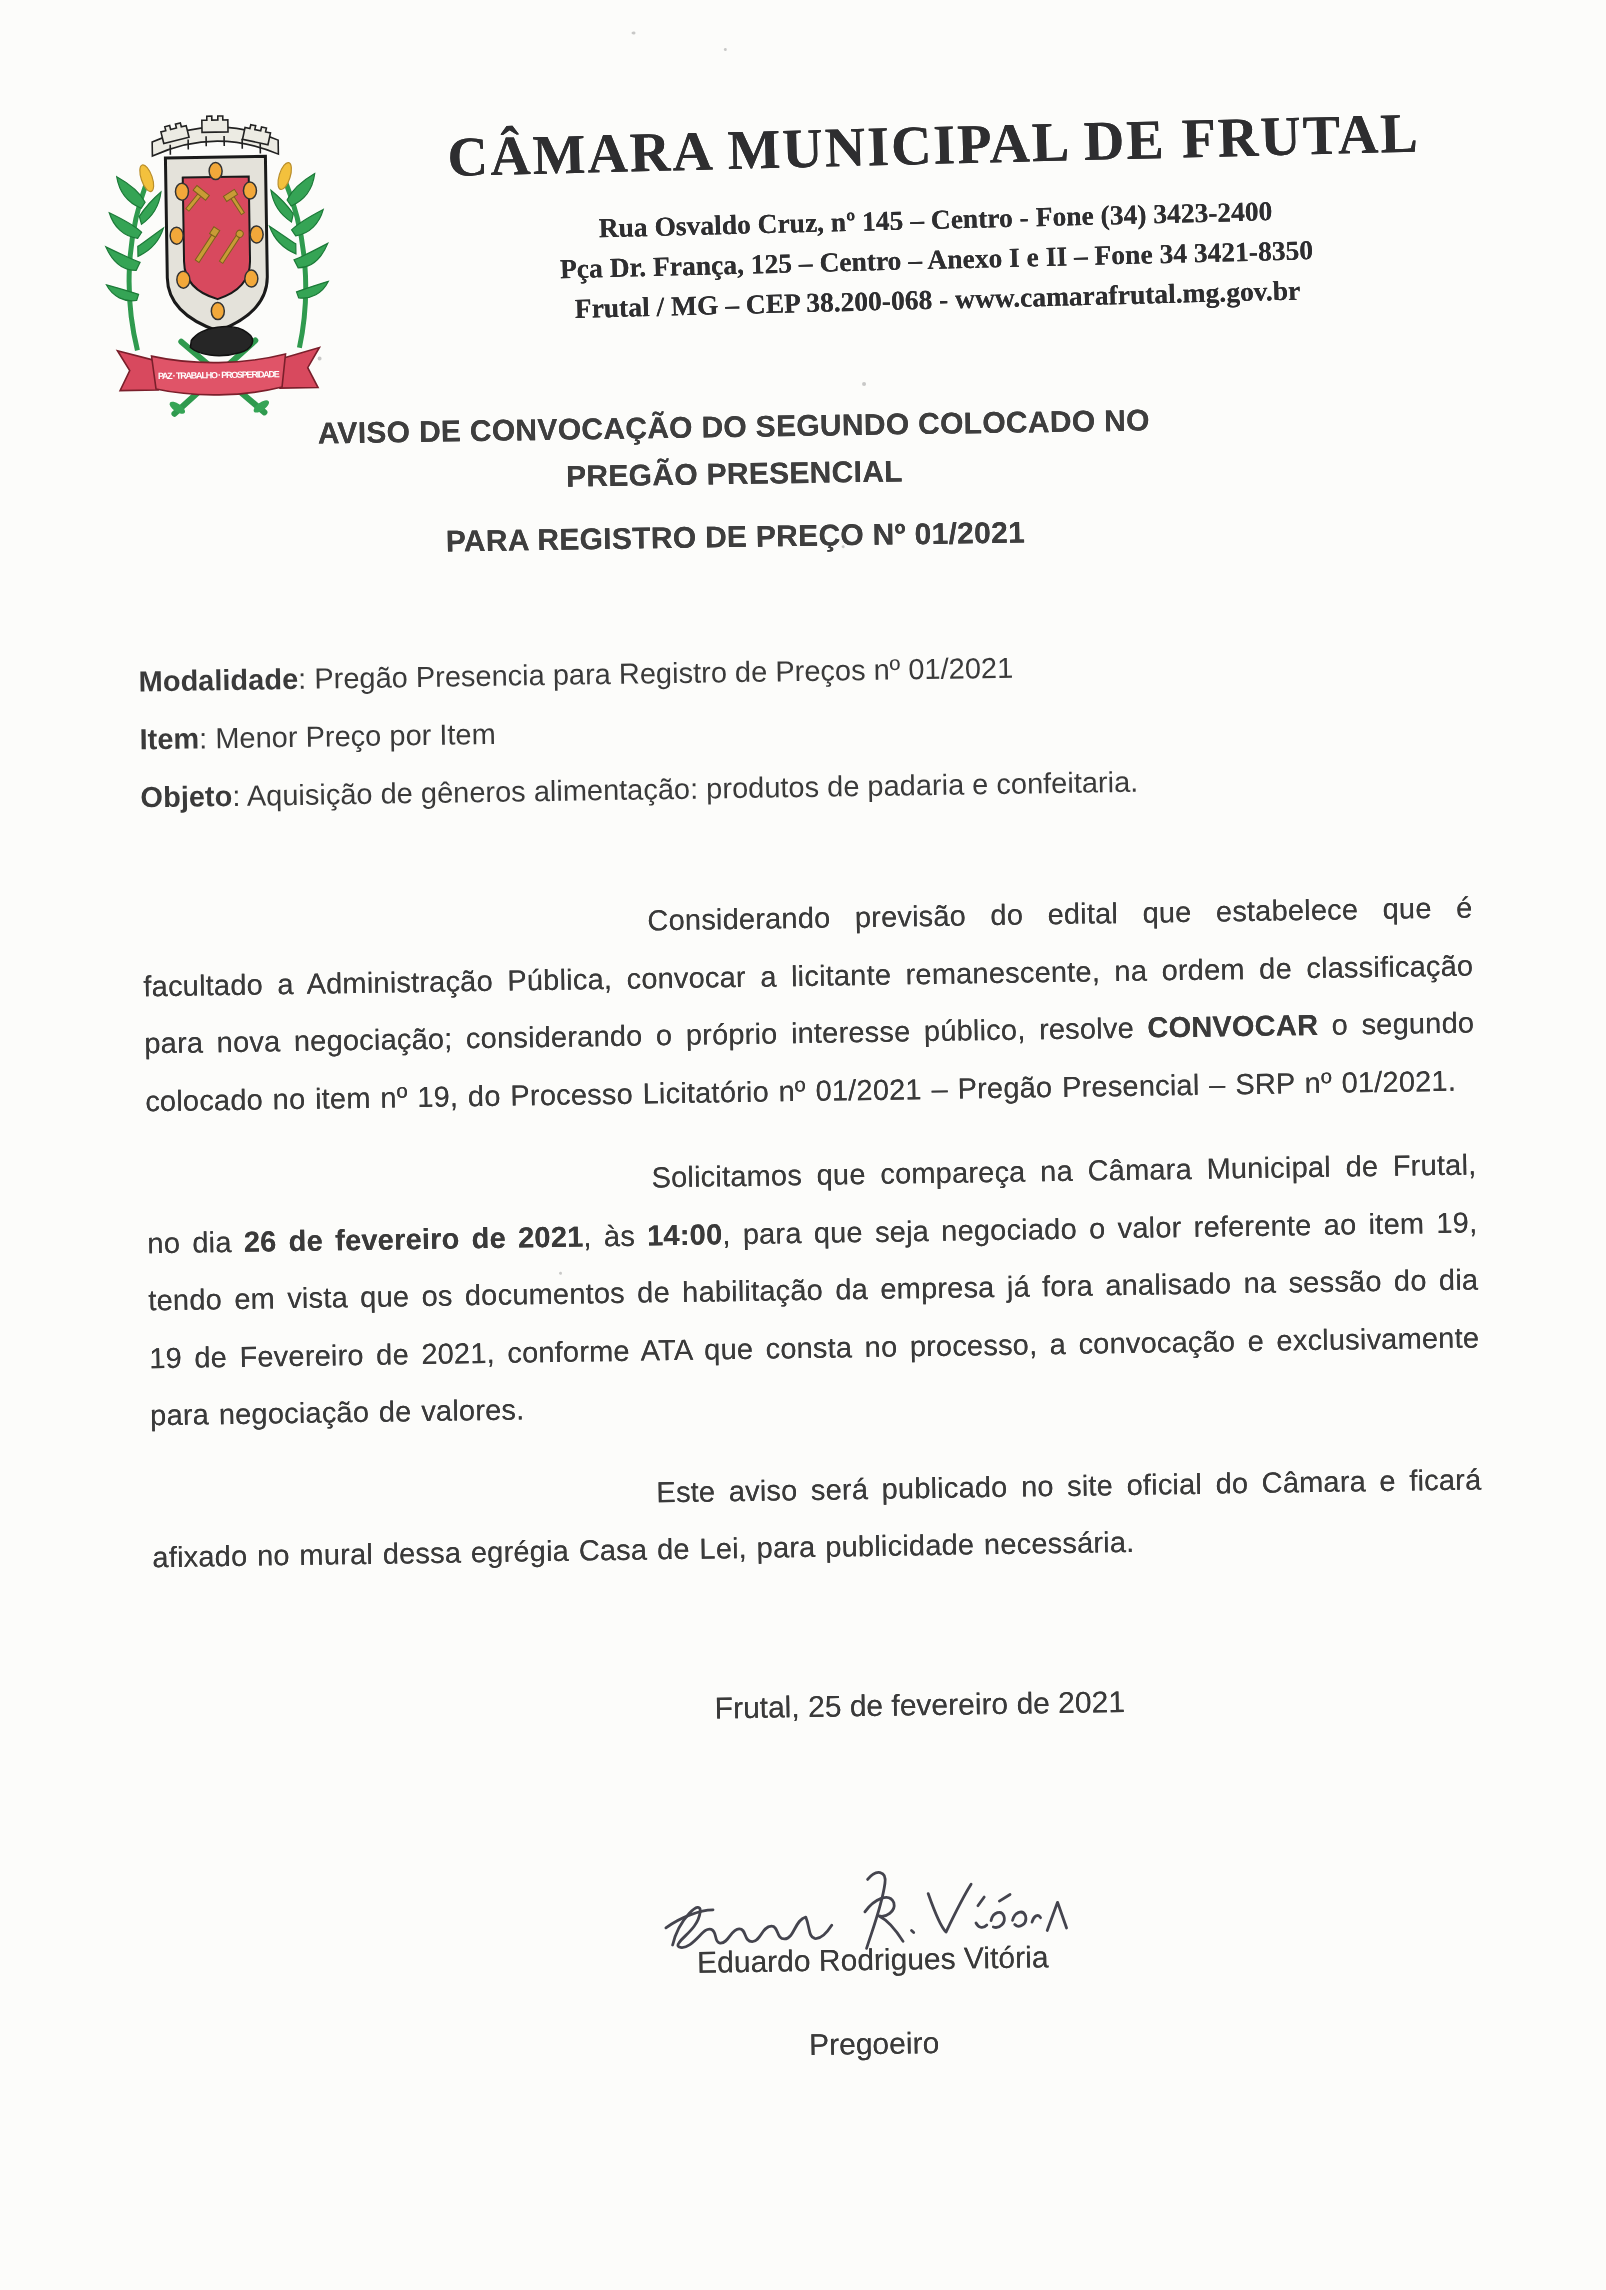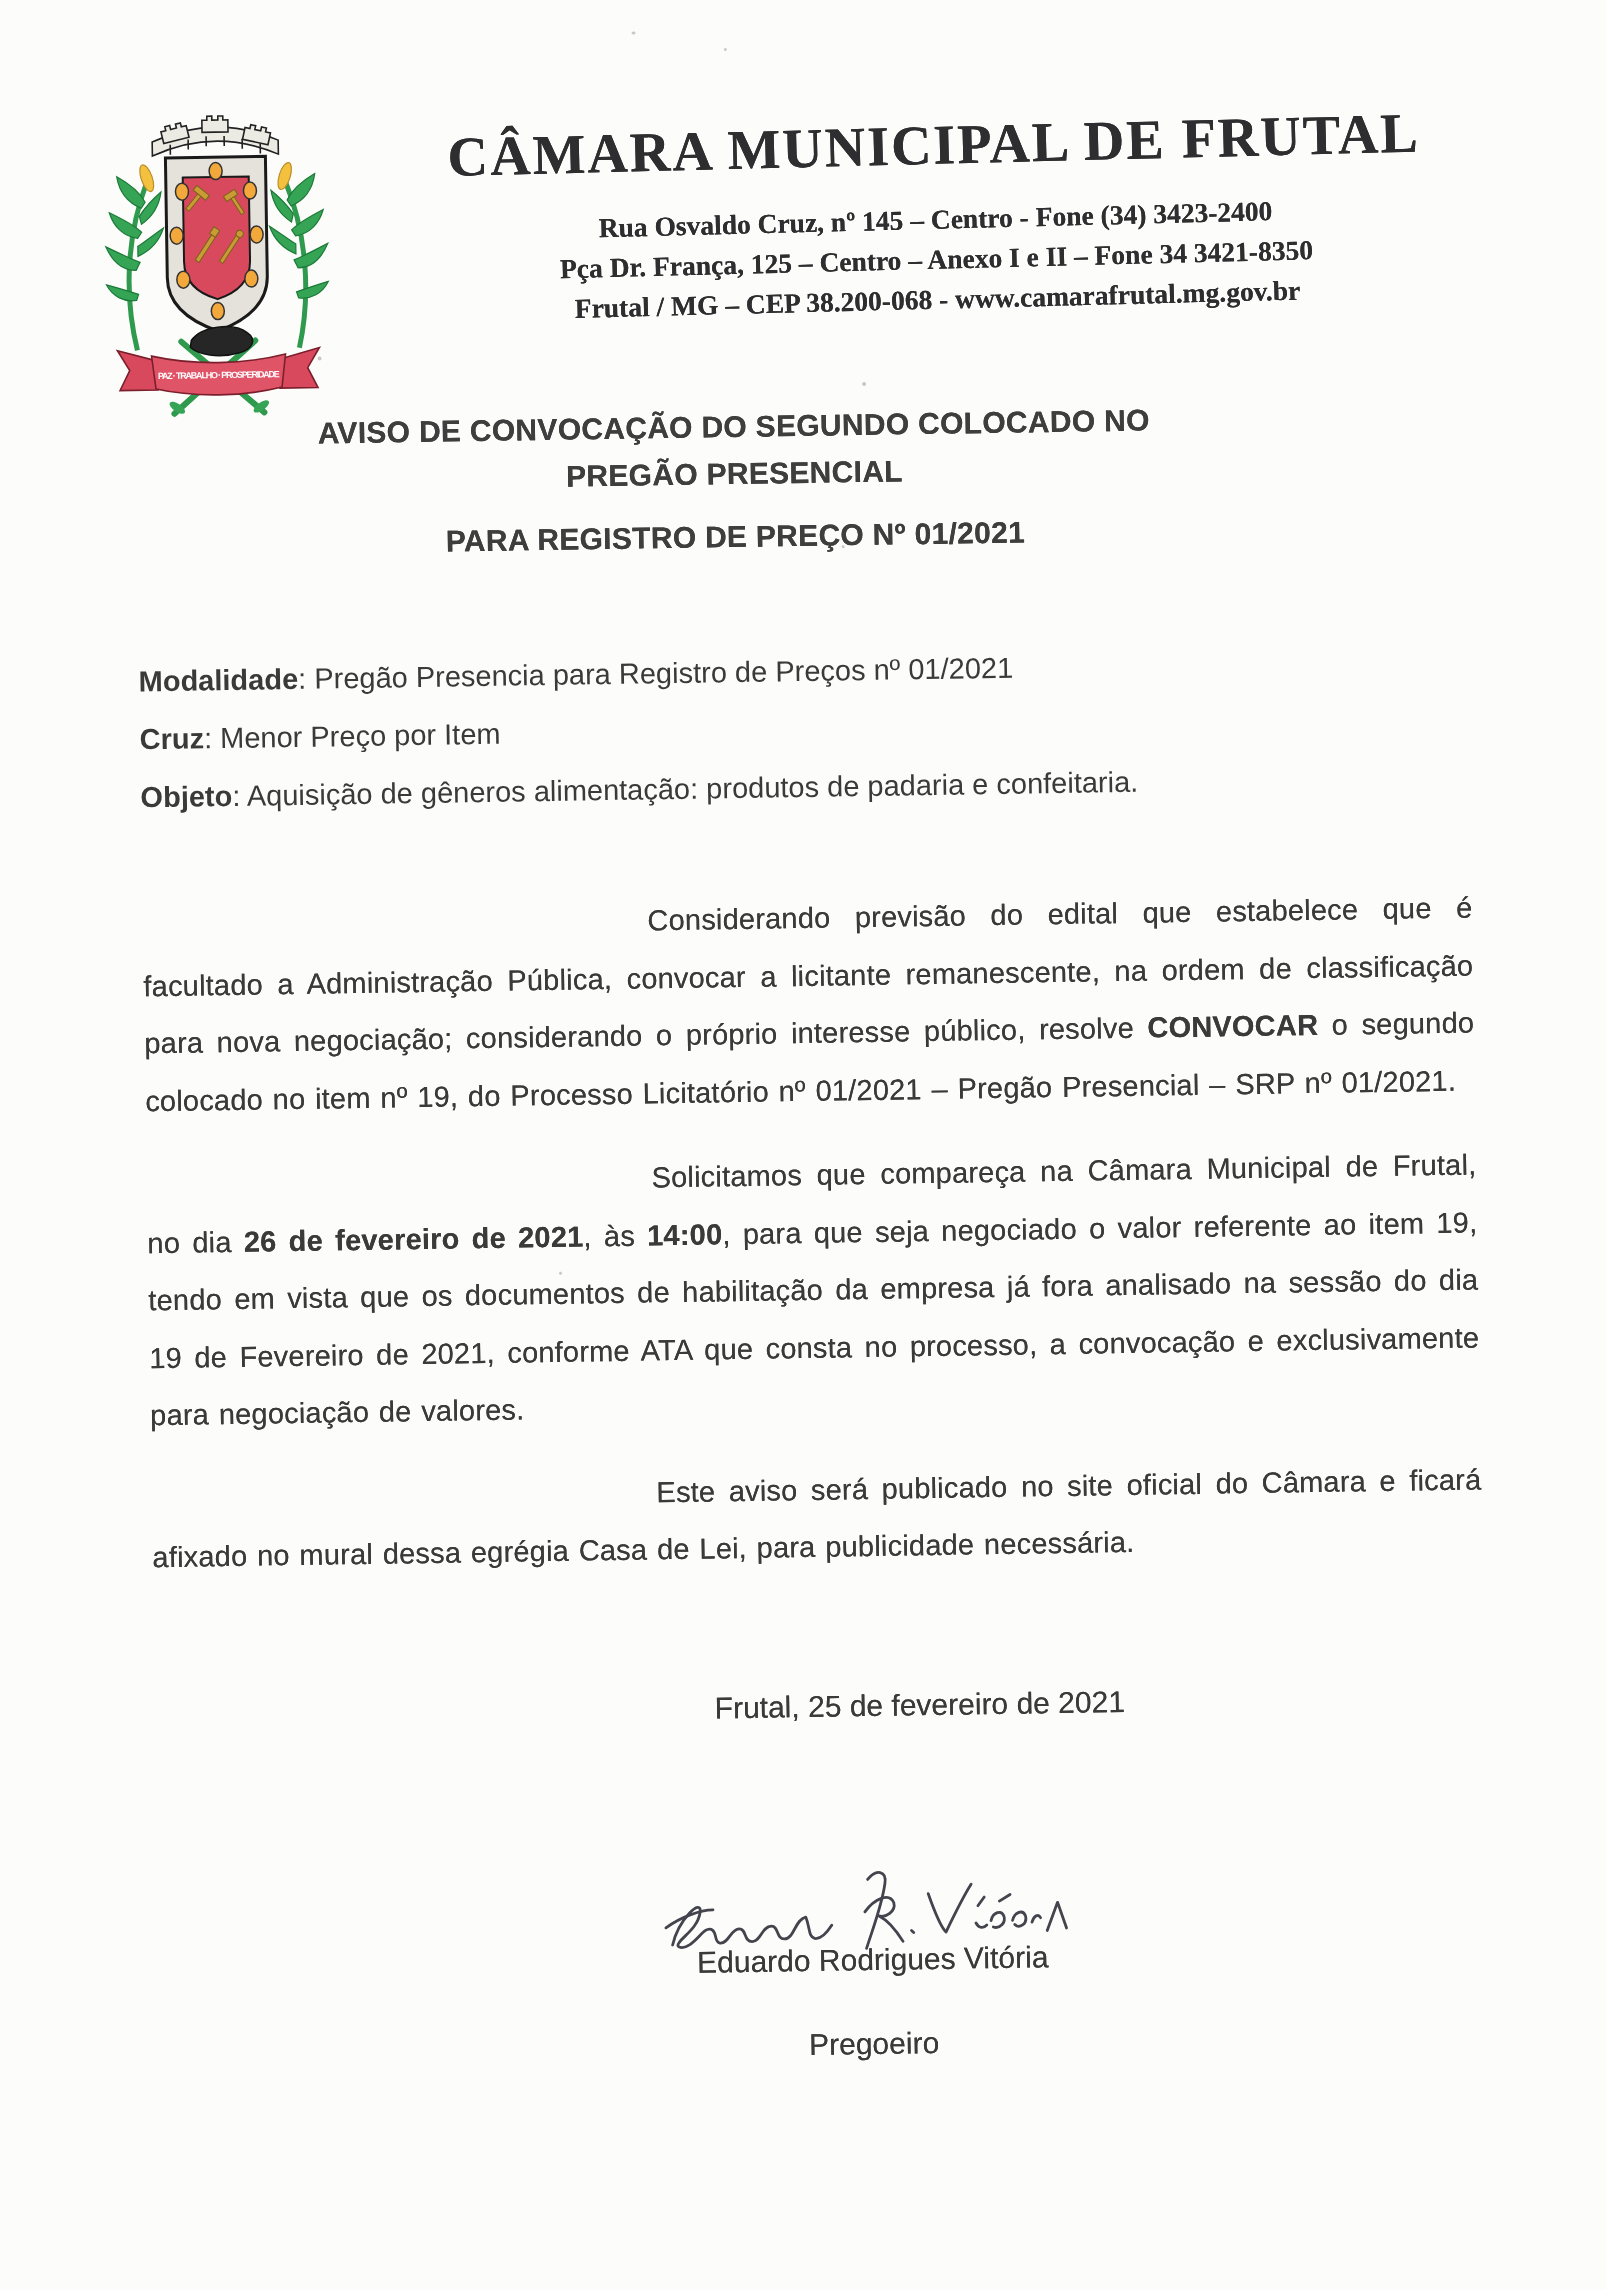--- a/index.html
+++ b/index.html
@@ -177,21 +177,21 @@
       </div>
     </div>
 
     <div class="doc-title">
       <h1>AVISO DE CONVOCAÇÃO DO SEGUNDO COLOCADO NO PREGÃO PRESENCIAL</h1>
       <h2>PARA REGISTRO DE PREÇO Nº 01/2021</h2>
     </div>
 
     <div class="meta">
       <div><span class="b">Modalidade</span><span>: Pregão Presencia para Registro de Preços nº 01/2021</span></div>
-      <div><span class="b">Cruz</span><span>: Menor Preço por Item</span></div>
+      <div><span class="b">Item</span><span>: Menor Preço por Item</span></div>
       <div><span class="b">Objeto</span><span>: Aquisição de gêneros alimentação: produtos de padaria e confeitaria.</span></div>
     </div>
 
     <div class="paragraphs">
       <p><span>Considerando previsão do edital que estabelece que é facultado a Administração Pública, convocar a licitante remanescente, na ordem de classificação para nova negociação; considerando o próprio interesse público, resolve </span><span class="b">CONVOCAR</span><span> o segundo colocado no item nº 19, do Processo Licitatório nº 01/2021 – Pregão Presencial – SRP nº 01/2021.</span></p>
       <p><span>Solicitamos que compareça na Câmara Municipal de Frutal, no dia </span><span class="b">26 de fevereiro de 2021</span><span>, às </span><span class="b">14:00</span><span>, para que seja negociado o valor referente ao item 19, tendo em vista que os documentos de habilitação da empresa já fora analisado na sessão do dia 19 de Fevereiro de 2021, conforme ATA que consta no processo, a convocação e exclusivamente para negociação de valores.</span></p>
       <p><span>Este aviso será publicado no site oficial do Câmara e ficará afixado no mural dessa egrégia Casa de Lei, para publicidade necessária.</span></p>
     </div>
 
     <div class="date-line">Frutal, 25 de fevereiro de 2021</div>

